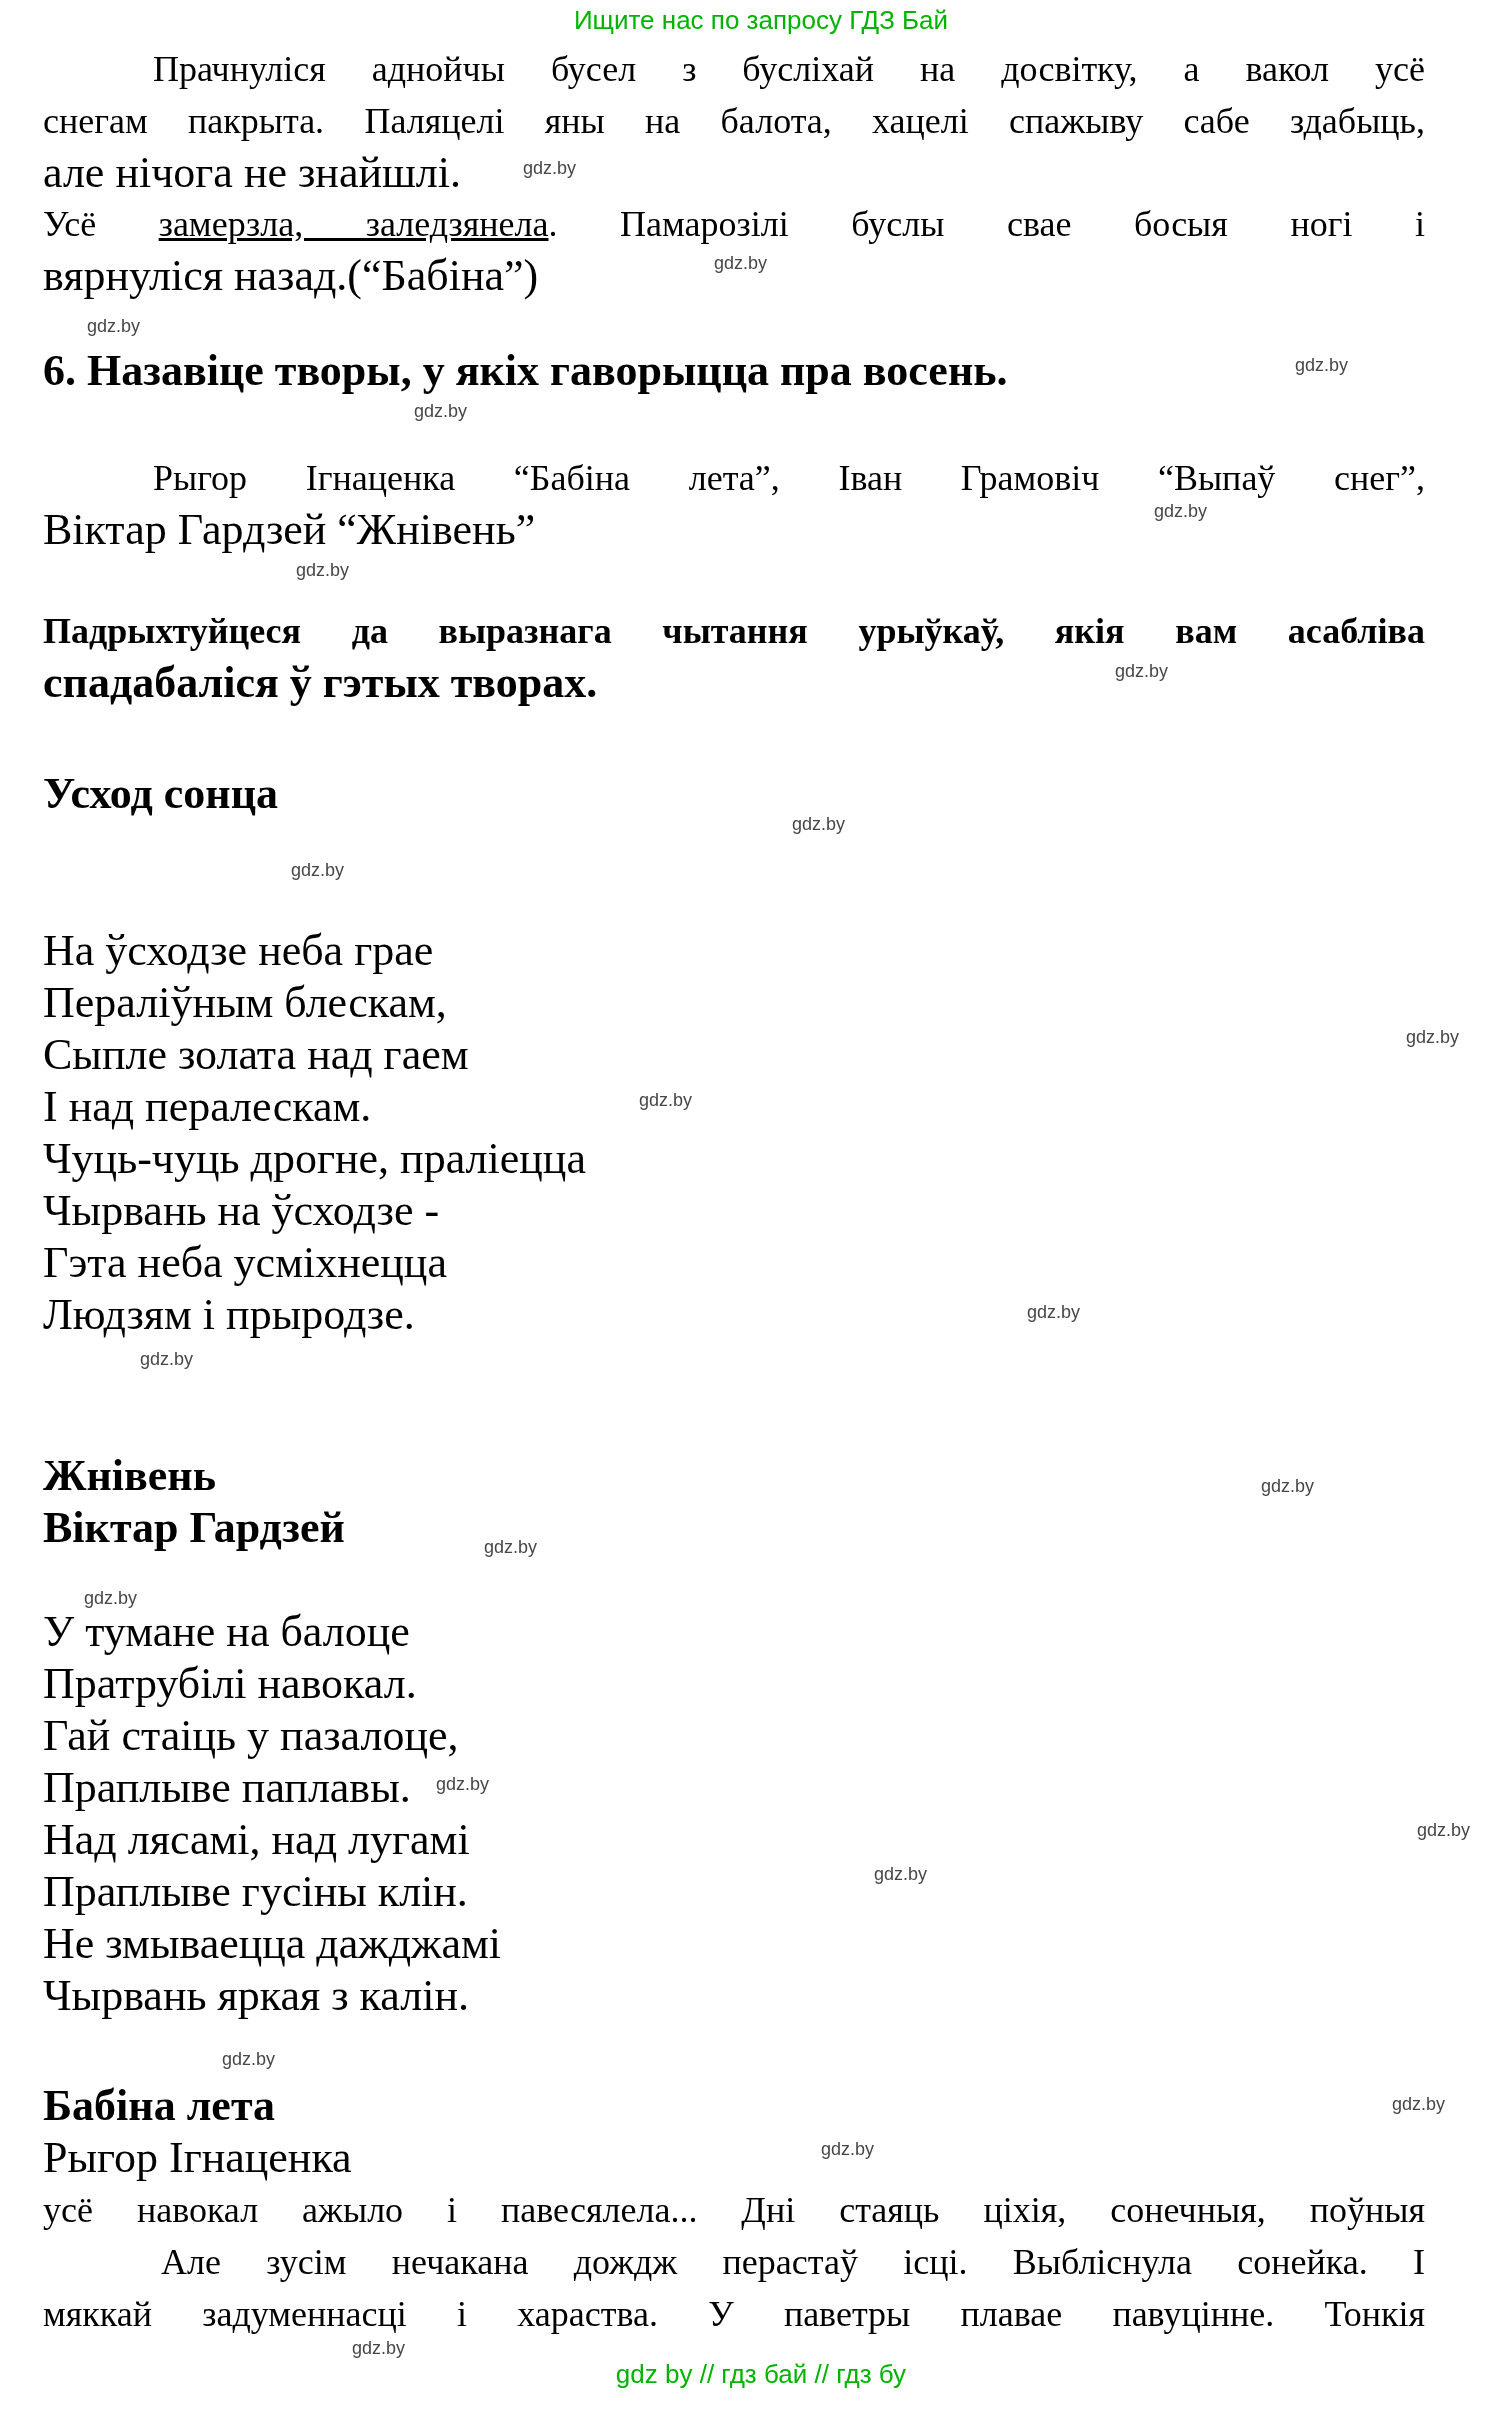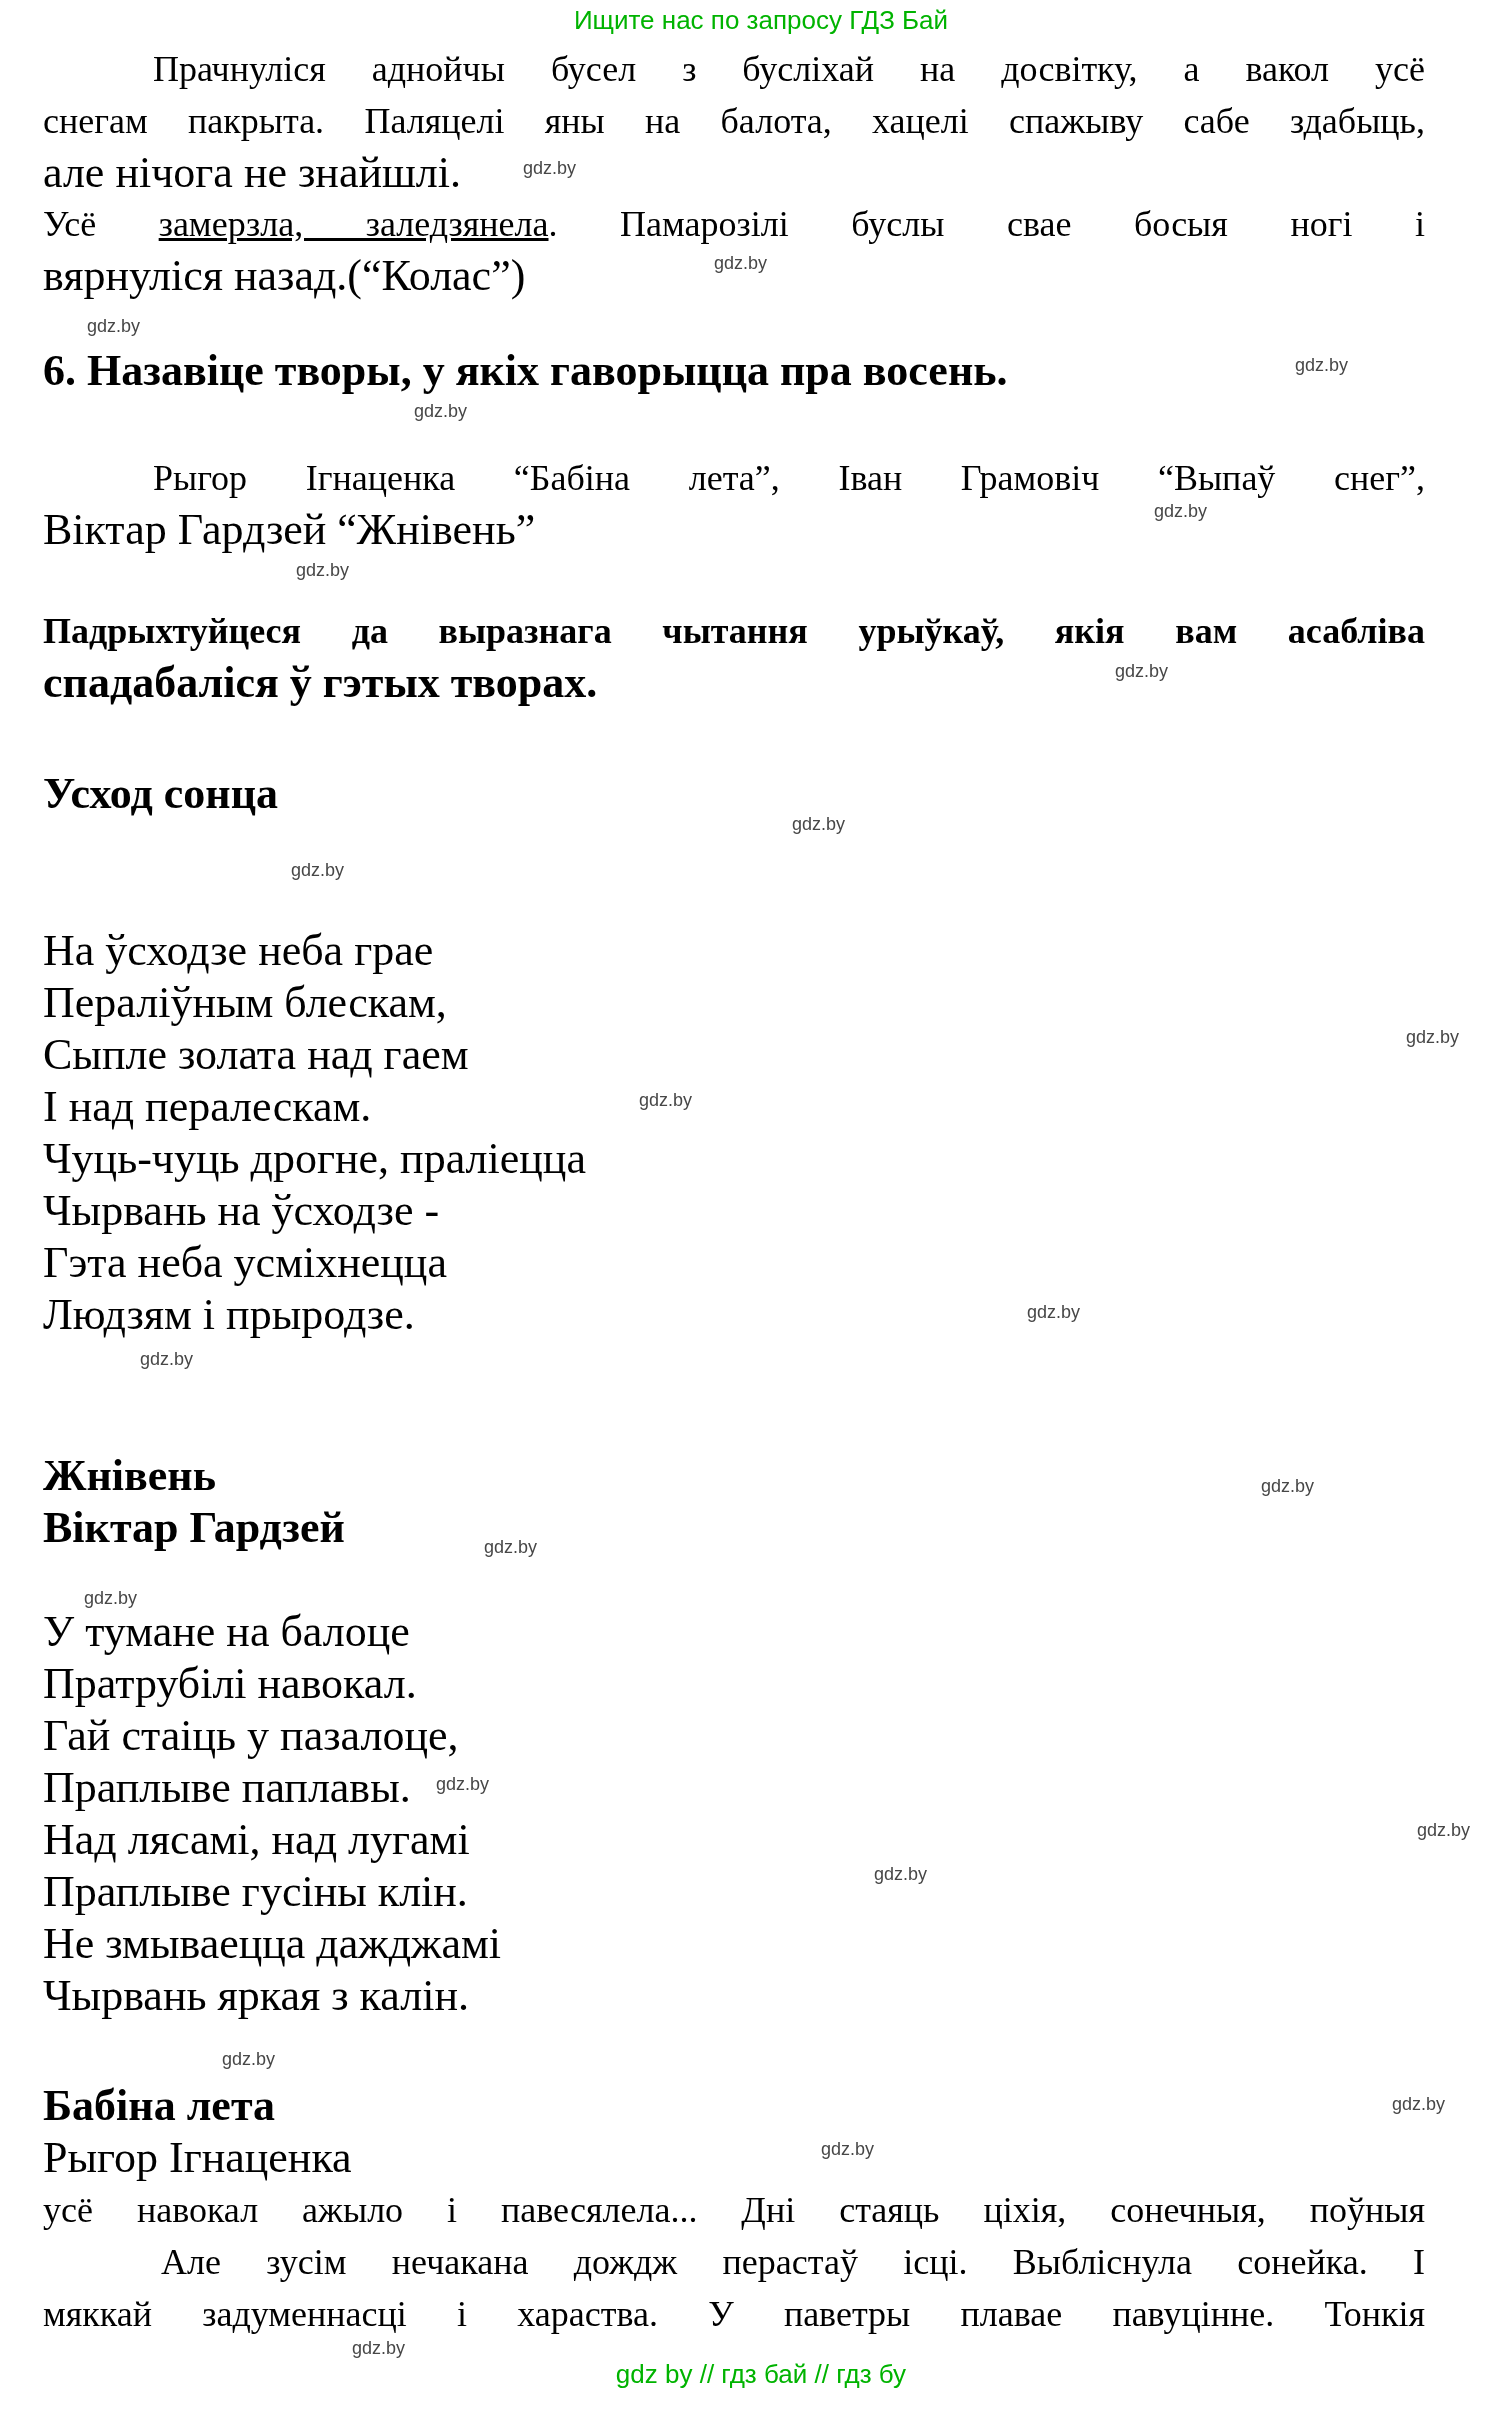--- a/index.html
+++ b/index.html
@@ -64,21 +64,21 @@
 <div class="promo promo-top">Ищите нас по запросу ГДЗ Бай</div>
 
 <div class="content-block" style="top:43px">
   <div class="wrapline just indent">Прачнуліся аднойчы бусел з бусліхай на досвітку, а вакол усё</div>
   <div class="wrapline just">снегам пакрыта. Паляцелі яны на балота, хацелі спажыву сабе здабыць,</div>
   <div class="line">але нічога не знайшлі.</div>
 </div>
 
 <div class="content-block" style="top:198px">
   <div class="wrapline just"><span>Усё </span><span class="underl">замерзла, заледзянела</span><span>. Памарозілі буслы свае босыя ногі і</span></div>
-  <div class="line">вярнуліся назад.(“Колас”)</div>
+  <div class="line">вярнуліся назад.(“Бабіна”)</div>
 </div>
 
 <div class="content-block" style="top:345px">
   <div class="line bold">6. Назавіце творы, у якіх гаворыцца пра восень.</div>
 </div>
 
 <div class="content-block" style="top:452px">
   <div class="wrapline just indent">Рыгор Ігнаценка “Бабіна лета”, Іван Грамовіч “Выпаў снег”,</div>
   <div class="line">Віктар Гардзей “Жнівень”</div>
 </div>

